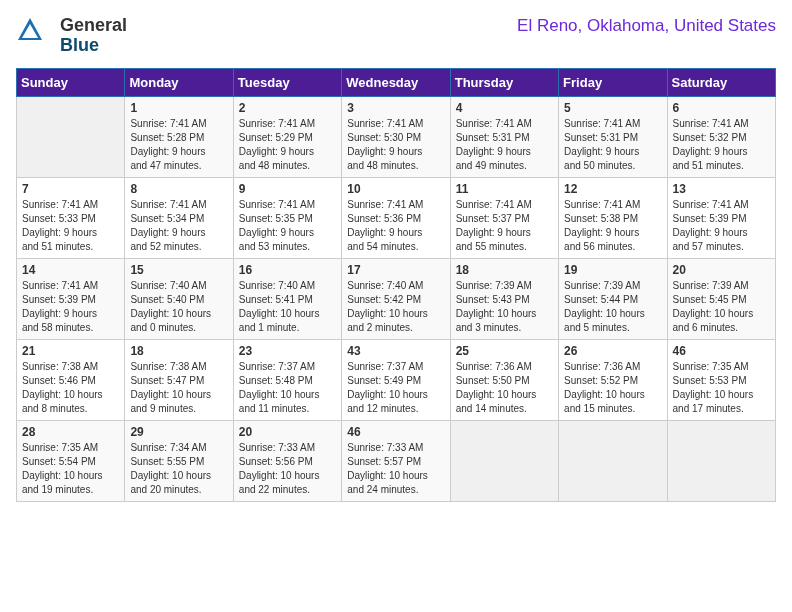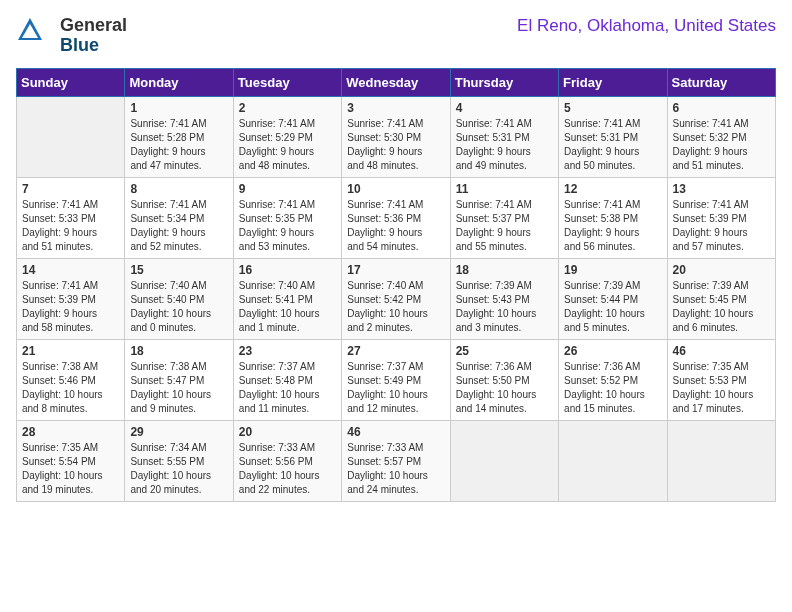--- a/index.html
+++ b/index.html
@@ -209,21 +209,21 @@
         </td>
         <td>
           <span class="day-number">18</span>
           <div class="day-info">Sunrise: 7:38 AM<br>Sunset: 5:47 PM<br>Daylight: 10 hours<br>and 9 minutes.</div>
         </td>
         <td>
           <span class="day-number">23</span>
           <div class="day-info">Sunrise: 7:37 AM<br>Sunset: 5:48 PM<br>Daylight: 10 hours<br>and 11 minutes.</div>
         </td>
         <td>
-          <span class="day-number">27</span>
+          <span class="day-number">43</span>
           <div class="day-info">Sunrise: 7:37 AM<br>Sunset: 5:49 PM<br>Daylight: 10 hours<br>and 12 minutes.</div>
         </td>
         <td>
           <span class="day-number">25</span>
           <div class="day-info">Sunrise: 7:36 AM<br>Sunset: 5:50 PM<br>Daylight: 10 hours<br>and 14 minutes.</div>
         </td>
         <td>
           <span class="day-number">26</span>
           <div class="day-info">Sunrise: 7:36 AM<br>Sunset: 5:52 PM<br>Daylight: 10 hours<br>and 15 minutes.</div>
         </td>

